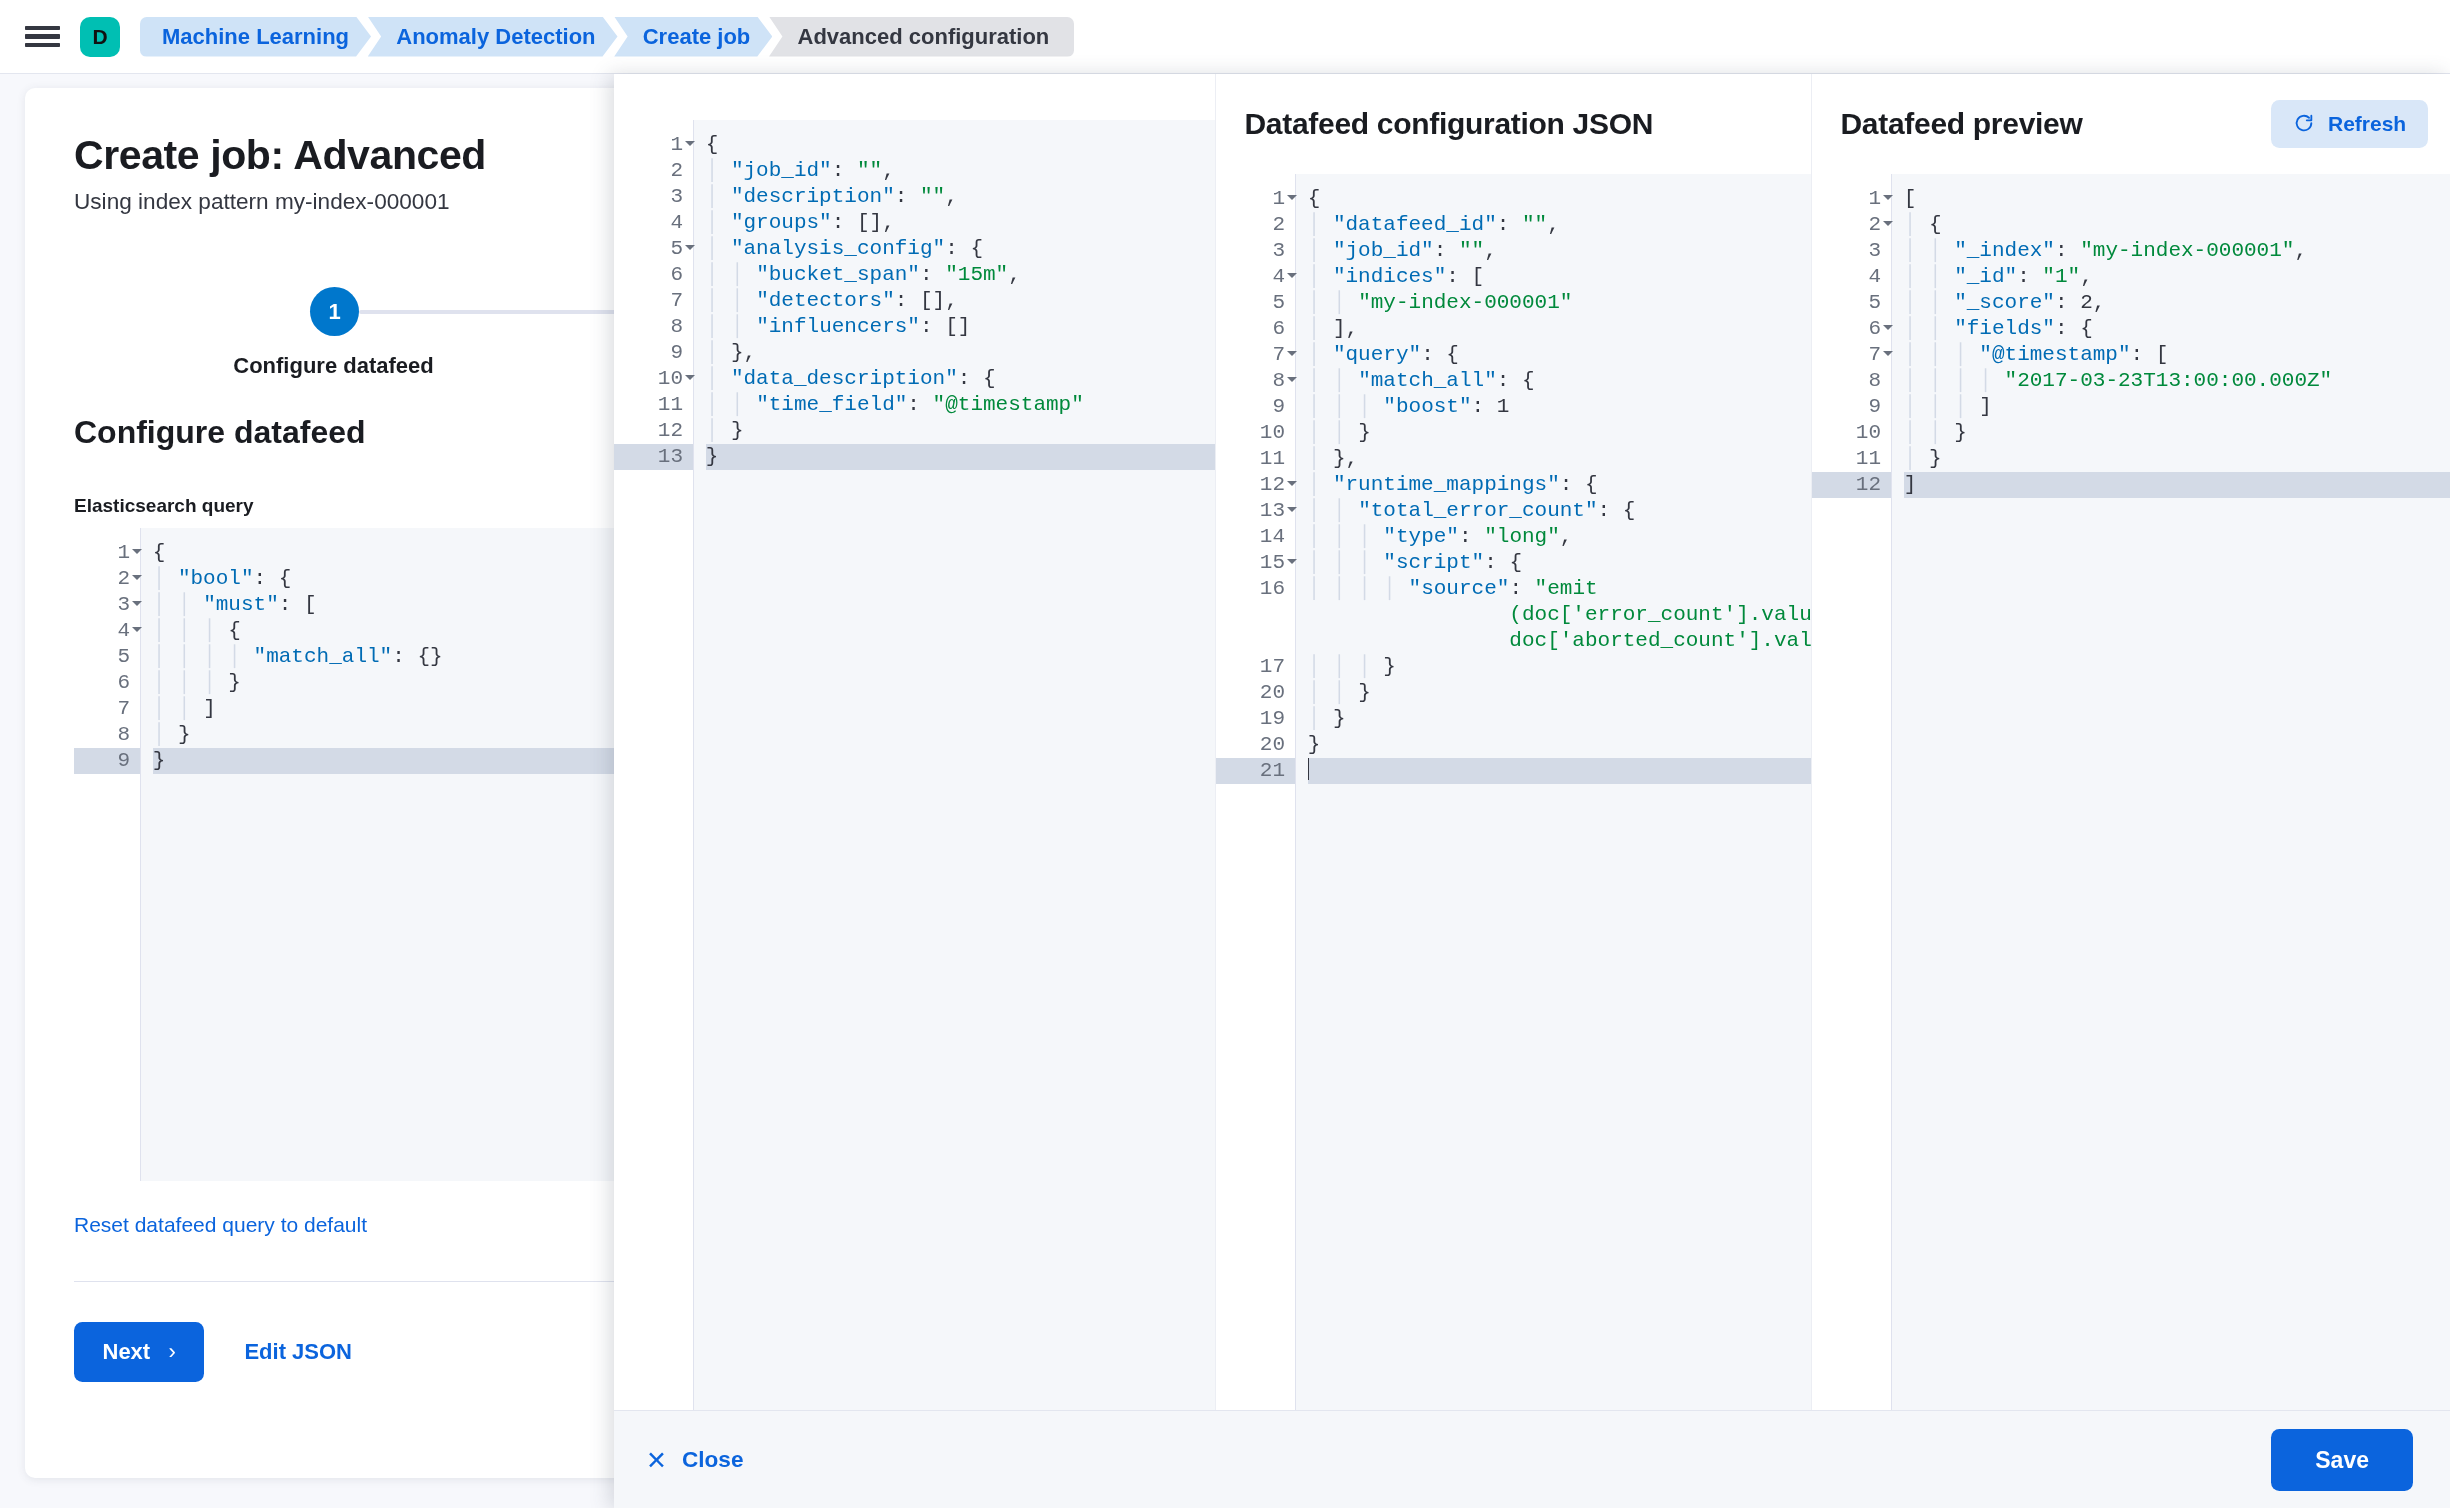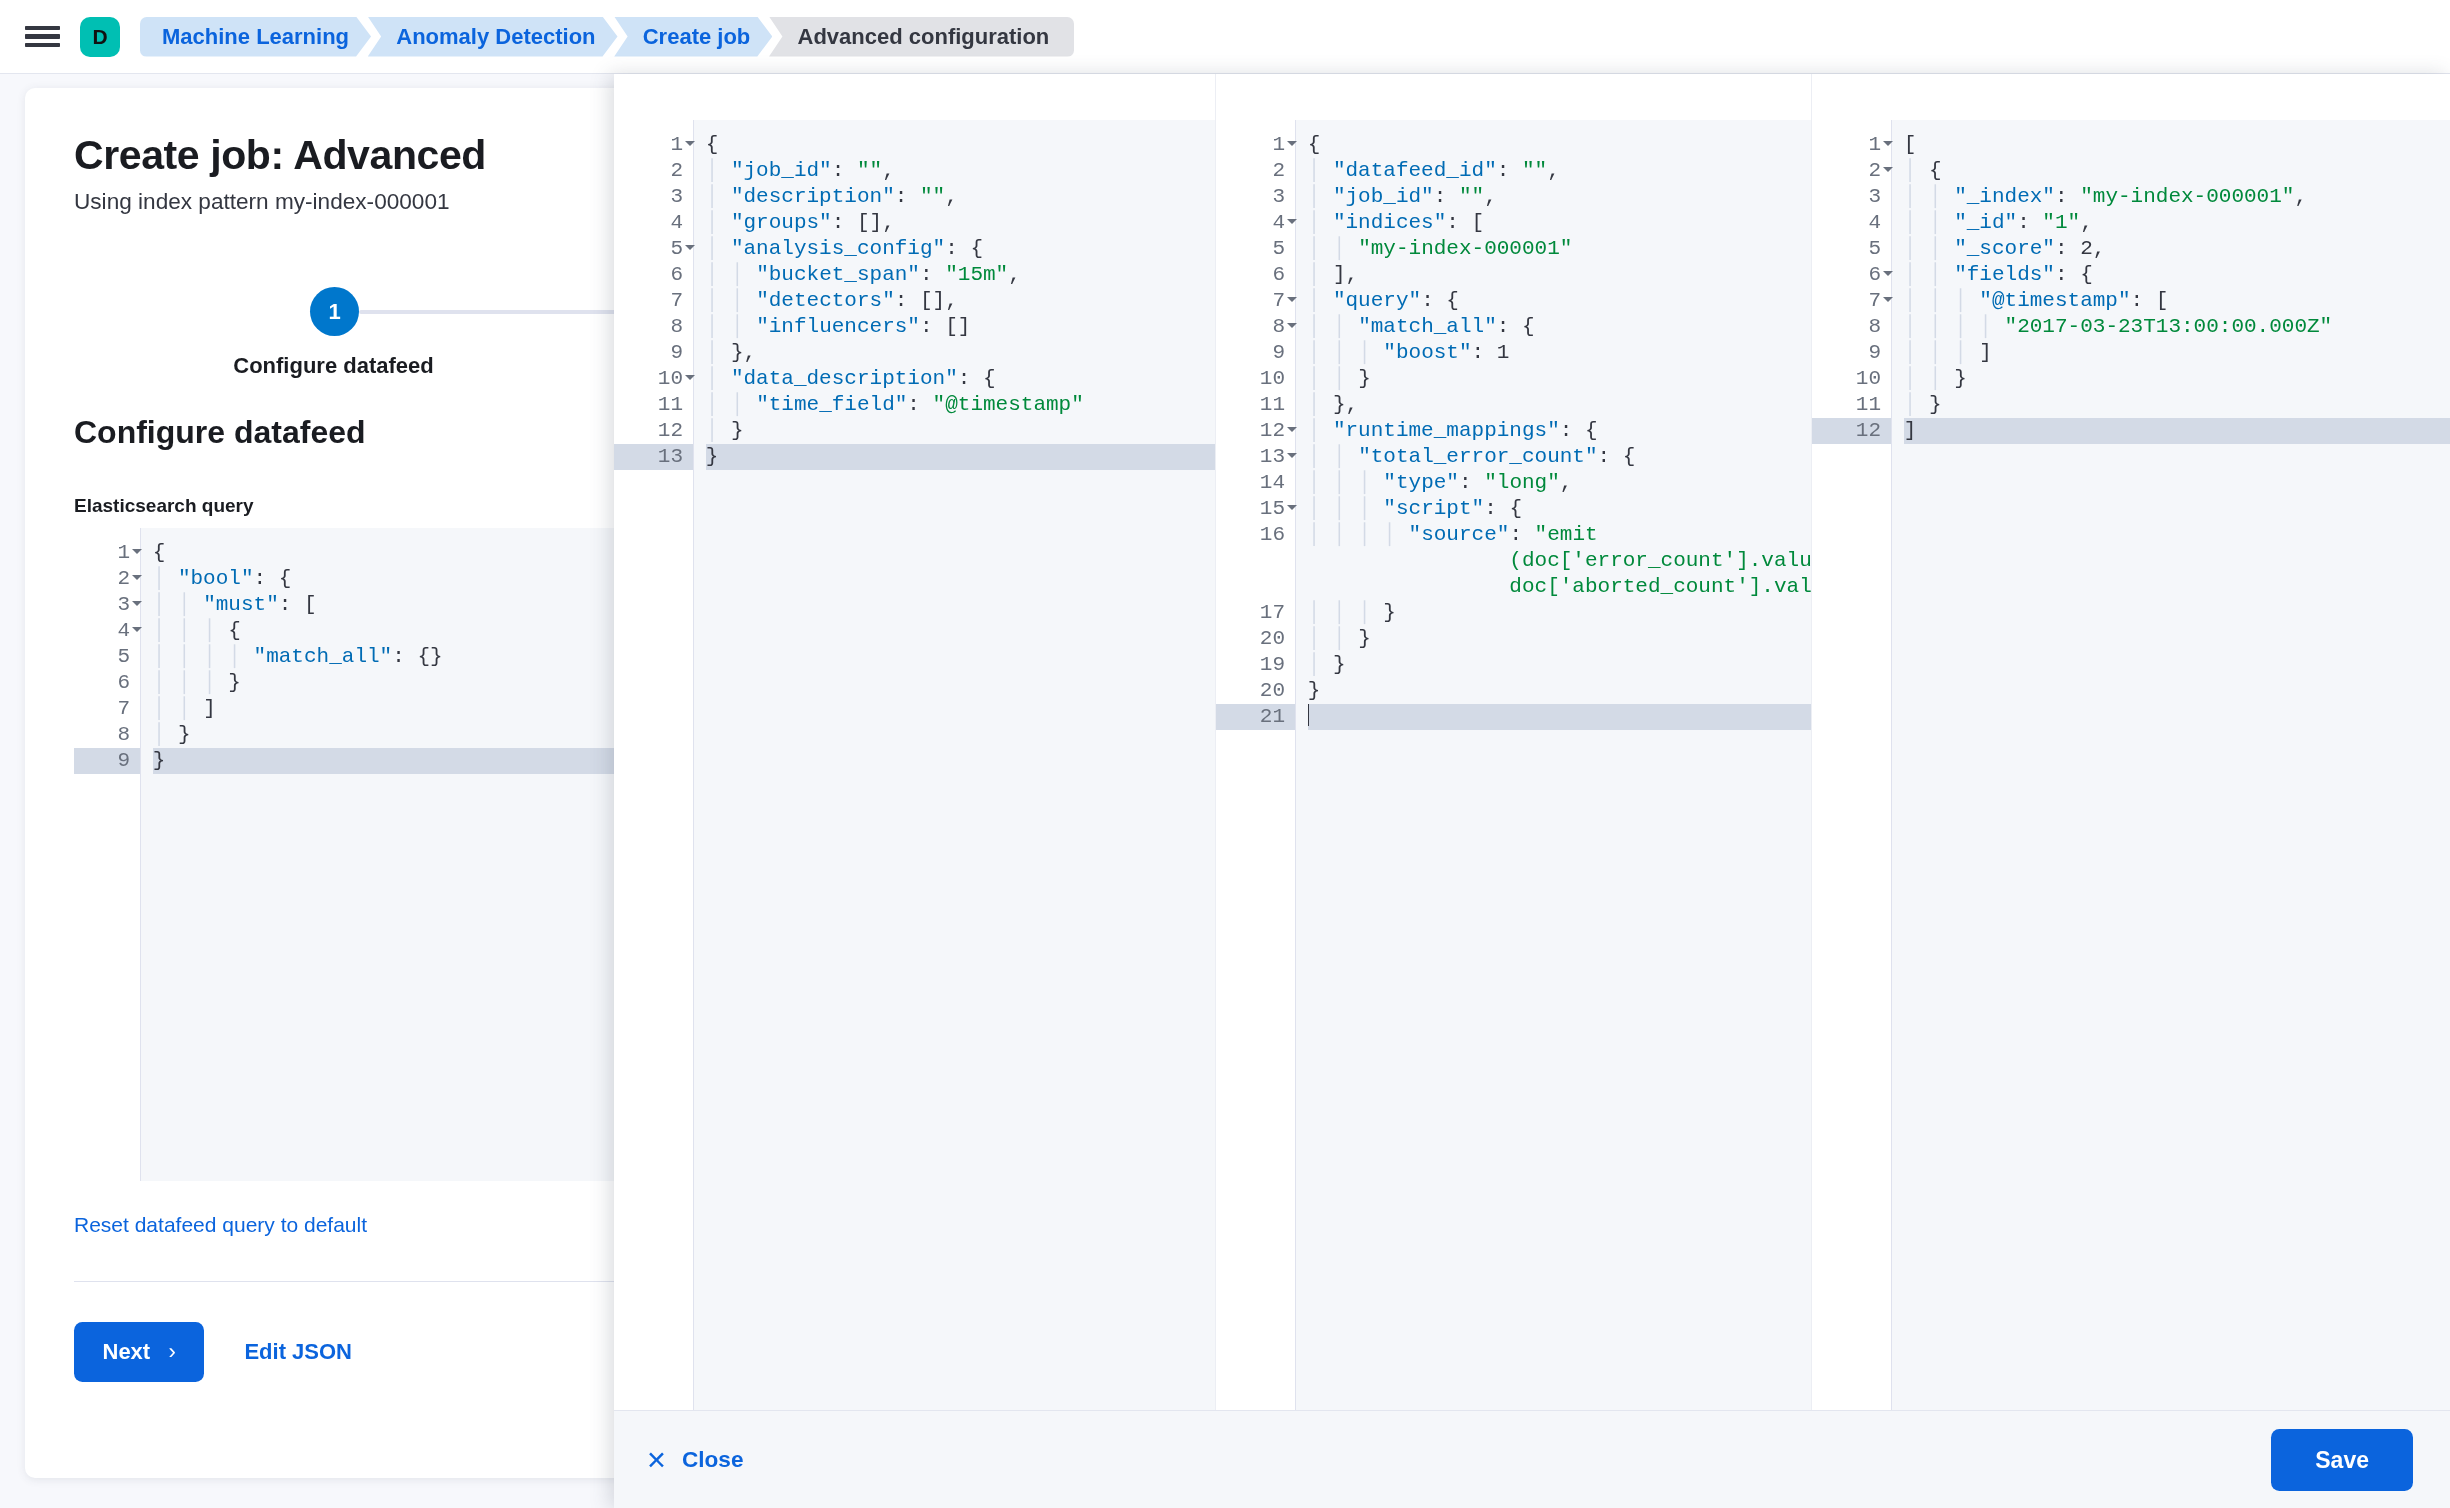--- a/index.html
+++ b/index.html
@@ -296,20 +296,23 @@
             <div class="ln" style="height: 26px;">10<span class="fold"></span></div>
             <div class="ln" style="height: 26px;">11</div>
             <div class="ln" style="height: 26px;">12</div>
             <div class="ln cur" style="height: 26px;">13</div>
           </div>
         <div class="code"><div class="row"><span class="p">{</span></div><div class="row"><span class="ind">│</span>&nbsp;<span class="k">"job_id"</span><span class="p">:</span><span class="p"> </span><span class="s">""</span><span class="p">,</span></div><div class="row"><span class="ind">│</span>&nbsp;<span class="k">"description"</span><span class="p">:</span><span class="p"> </span><span class="s">""</span><span class="p">,</span></div><div class="row"><span class="ind">│</span>&nbsp;<span class="k">"groups"</span><span class="p">:</span><span class="p"> </span><span class="p">[</span><span class="p">]</span><span class="p">,</span></div><div class="row"><span class="ind">│</span>&nbsp;<span class="k">"analysis_config"</span><span class="p">:</span><span class="p"> </span><span class="p">{</span></div><div class="row"><span class="ind">│</span>&nbsp;<span class="ind">│</span>&nbsp;<span class="k">"bucket_span"</span><span class="p">:</span><span class="p"> </span><span class="s">"15m"</span><span class="p">,</span></div><div class="row"><span class="ind">│</span>&nbsp;<span class="ind">│</span>&nbsp;<span class="k">"detectors"</span><span class="p">:</span><span class="p"> </span><span class="p">[</span><span class="p">]</span><span class="p">,</span></div><div class="row"><span class="ind">│</span>&nbsp;<span class="ind">│</span>&nbsp;<span class="k">"influencers"</span><span class="p">:</span><span class="p"> </span><span class="p">[</span><span class="p">]</span></div><div class="row"><span class="ind">│</span>&nbsp;<span class="p">}</span><span class="p">,</span></div><div class="row"><span class="ind">│</span>&nbsp;<span class="k">"data_description"</span><span class="p">:</span><span class="p"> </span><span class="p">{</span></div><div class="row"><span class="ind">│</span>&nbsp;<span class="ind">│</span>&nbsp;<span class="k">"time_field"</span><span class="p">:</span><span class="p"> </span><span class="s">"@timestamp"</span></div><div class="row"><span class="ind">│</span>&nbsp;<span class="p">}</span></div><div class="row cur"><span class="p">}</span></div></div>
       </div>
     </div>
 
     <div class="fcol" id="col-datafeed">
+      <div class="fcol-head">
+        <div class="fcol-title">Datafeed configuration JSON</div>
+      </div>
       <div class="editor">
         <div class="gutter">
             <div class="ln" style="height: 26px;">1<span class="fold"></span></div>
             <div class="ln" style="height: 26px;">2</div>
             <div class="ln" style="height: 26px;">3</div>
             <div class="ln" style="height: 26px;">4<span class="fold"></span></div>
             <div class="ln" style="height: 26px;">5</div>
             <div class="ln" style="height: 26px;">6</div>
             <div class="ln" style="height: 26px;">7<span class="fold"></span></div>
             <div class="ln" style="height: 26px;">8<span class="fold"></span></div>
@@ -325,20 +328,32 @@
             <div class="ln" style="height: 26px;">20</div>
             <div class="ln" style="height: 26px;">19</div>
             <div class="ln" style="height: 26px;">20</div>
             <div class="ln cur" style="height: 26px;">21</div>
           </div>
         <div class="code"><div class="row"><span class="p">{</span></div><div class="row"><span class="ind">│</span>&nbsp;<span class="k">"datafeed_id"</span><span class="p">:</span><span class="p"> </span><span class="s">""</span><span class="p">,</span></div><div class="row"><span class="ind">│</span>&nbsp;<span class="k">"job_id"</span><span class="p">:</span><span class="p"> </span><span class="s">""</span><span class="p">,</span></div><div class="row"><span class="ind">│</span>&nbsp;<span class="k">"indices"</span><span class="p">:</span><span class="p"> </span><span class="p">[</span></div><div class="row"><span class="ind">│</span>&nbsp;<span class="ind">│</span>&nbsp;<span class="s">"my-index-000001"</span></div><div class="row"><span class="ind">│</span>&nbsp;<span class="p">]</span><span class="p">,</span></div><div class="row"><span class="ind">│</span>&nbsp;<span class="k">"query"</span><span class="p">:</span><span class="p"> </span><span class="p">{</span></div><div class="row"><span class="ind">│</span>&nbsp;<span class="ind">│</span>&nbsp;<span class="k">"match_all"</span><span class="p">:</span><span class="p"> </span><span class="p">{</span></div><div class="row"><span class="ind">│</span>&nbsp;<span class="ind">│</span>&nbsp;<span class="ind">│</span>&nbsp;<span class="k">"boost"</span><span class="p">:</span><span class="p"> </span><span class="n">1</span></div><div class="row"><span class="ind">│</span>&nbsp;<span class="ind">│</span>&nbsp;<span class="p">}</span></div><div class="row"><span class="ind">│</span>&nbsp;<span class="p">}</span><span class="p">,</span></div><div class="row"><span class="ind">│</span>&nbsp;<span class="k">"runtime_mappings"</span><span class="p">:</span><span class="p"> </span><span class="p">{</span></div><div class="row"><span class="ind">│</span>&nbsp;<span class="ind">│</span>&nbsp;<span class="k">"total_error_count"</span><span class="p">:</span><span class="p"> </span><span class="p">{</span></div><div class="row"><span class="ind">│</span>&nbsp;<span class="ind">│</span>&nbsp;<span class="ind">│</span>&nbsp;<span class="k">"type"</span><span class="p">:</span><span class="p"> </span><span class="s">"long"</span><span class="p">,</span></div><div class="row"><span class="ind">│</span>&nbsp;<span class="ind">│</span>&nbsp;<span class="ind">│</span>&nbsp;<span class="k">"script"</span><span class="p">:</span><span class="p"> </span><span class="p">{</span></div><div class="row tall3"><span class="ind">│</span>&nbsp;<span class="ind">│</span>&nbsp;<span class="ind">│</span>&nbsp;<span class="ind">│</span>&nbsp;<span class="k">"source"</span><span class="p">:</span><span class="p"> </span><span class="s">"emit</span><br><span class="ind">&nbsp;&nbsp;&nbsp;&nbsp;&nbsp;&nbsp;&nbsp;&nbsp;&nbsp;&nbsp;&nbsp;&nbsp;&nbsp;&nbsp;&nbsp;&nbsp;</span><span class="s">(doc['error_count'].value +</span><br><span class="ind">&nbsp;&nbsp;&nbsp;&nbsp;&nbsp;&nbsp;&nbsp;&nbsp;&nbsp;&nbsp;&nbsp;&nbsp;&nbsp;&nbsp;&nbsp;&nbsp;</span><span class="s">doc['aborted_count'].value)"</span></div><div class="row"><span class="ind">│</span>&nbsp;<span class="ind">│</span>&nbsp;<span class="ind">│</span>&nbsp;<span class="p">}</span></div><div class="row"><span class="ind">│</span>&nbsp;<span class="ind">│</span>&nbsp;<span class="p">}</span></div><div class="row"><span class="ind">│</span>&nbsp;<span class="p">}</span></div><div class="row"><span class="p">}</span></div><div class="row cur"><span class="caret"></span></div></div>
       </div>
     </div>
 
     <div class="fcol" id="col-preview">
+      <div class="fcol-head">
+        <div class="fcol-title">Datafeed preview</div>
+        <button id="refresh-btn">
+          <span class="refresh-ico">
+            <svg viewBox="0 0 24 24" width="22" height="22" fill="none" stroke="#0b64dd" stroke-width="2" stroke-linecap="round" stroke-linejoin="round">
+              <path d="M20 11a8 8 0 1 1-2.5-5.8"></path>
+              <polyline points="20 3 20 8 15 8"></polyline>
+            </svg>
+          </span>
+          <span>Refresh</span>
+        </button>
+      </div>
       <div class="editor">
         <div class="gutter">
             <div class="ln" style="height: 26px;">1<span class="fold"></span></div>
             <div class="ln" style="height: 26px;">2<span class="fold"></span></div>
             <div class="ln" style="height: 26px;">3</div>
             <div class="ln" style="height: 26px;">4</div>
             <div class="ln" style="height: 26px;">5</div>
             <div class="ln" style="height: 26px;">6<span class="fold"></span></div>
             <div class="ln" style="height: 26px;">7<span class="fold"></span></div>
             <div class="ln" style="height: 26px;">8</div>

